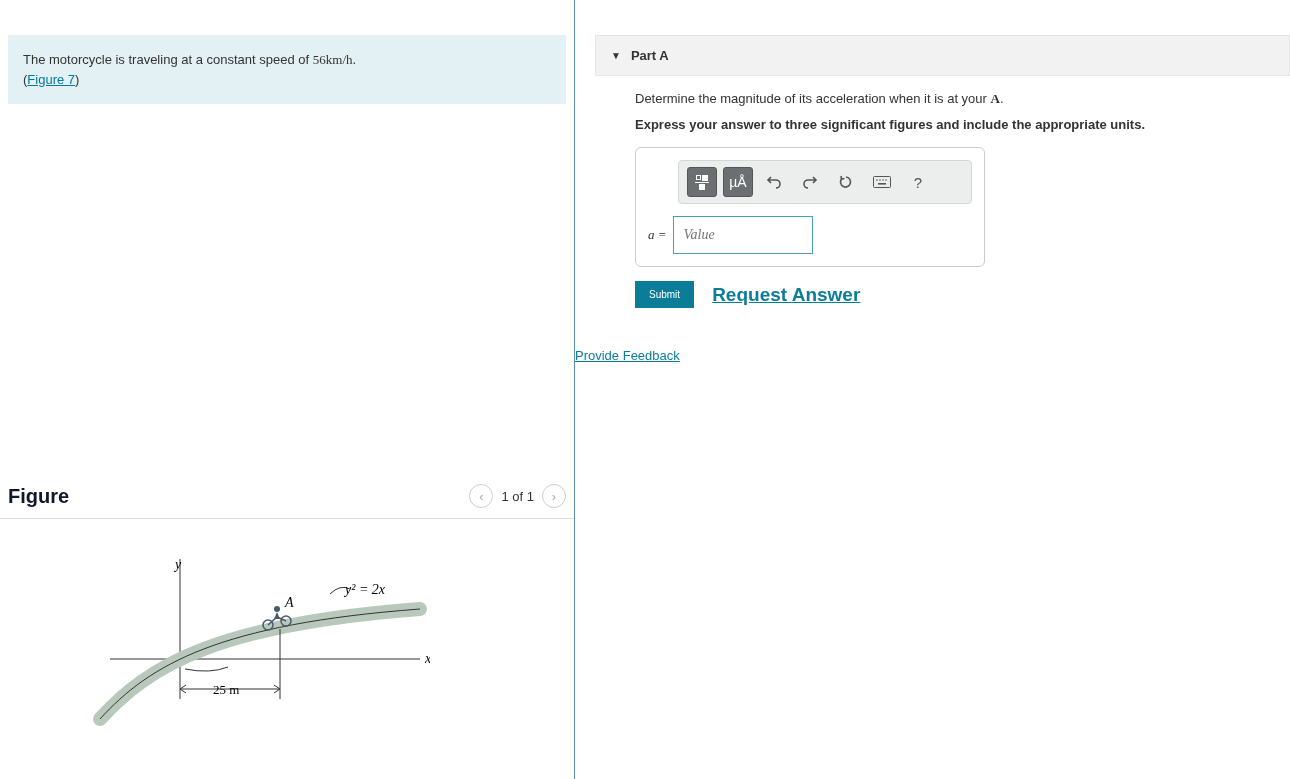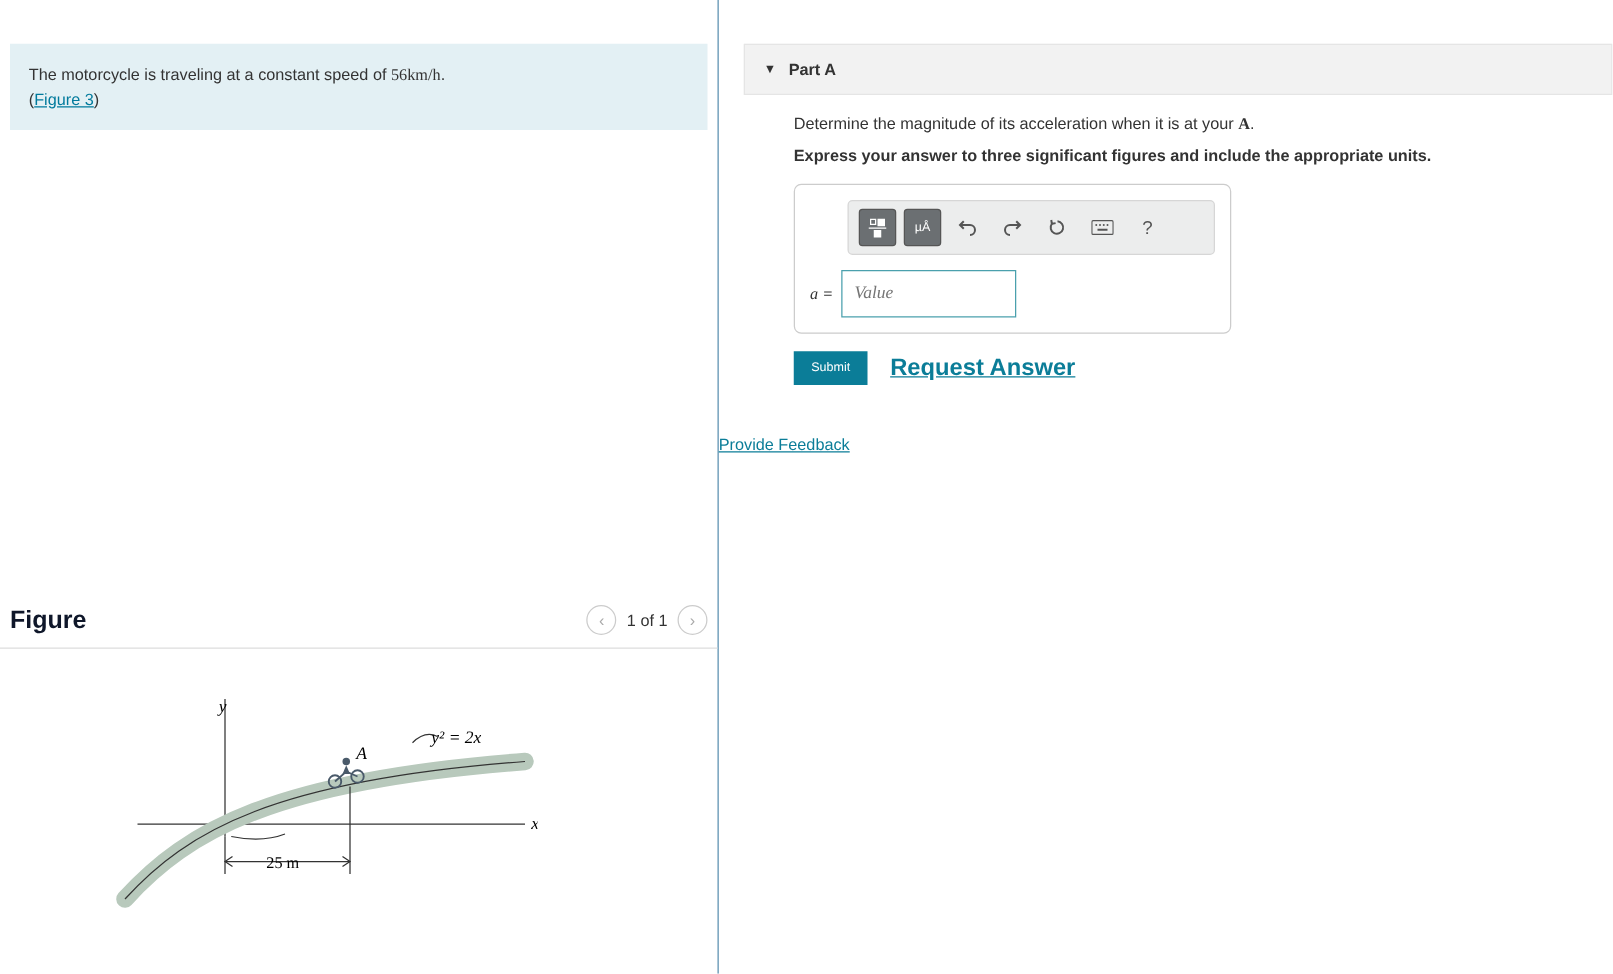--- a/index.html
+++ b/index.html
@@ -100,21 +100,21 @@
     margin-bottom: 12px;
     margin-left: 30px;
   }
   .tool-btn {
     width: 30px; height: 30px;
     background: #6b6f72;
     border: 1px solid #555;
     border-radius: 3px;
     color: #fff;
     display: flex; align-items: center; justify-content: center;
-    font-size: 10px;
+    font-size: 14px;
     cursor: pointer;
   }
   .tool-btn.light {
     background: transparent; border: none; color: #555;
   }
   .input-row {
     display: flex;
     align-items: center;
     gap: 6px;
   }
@@ -151,21 +151,21 @@
   .fraction-icon .sq.outline { background: transparent; border: 1px solid #fff; width: 5px; height: 5px; }
 </style>
 </head>
 <body>
 
 <div class="container">
 
   <div class="left-pane">
     <div class="problem-box">
       <span>The motorcycle is traveling at a constant speed of </span><span class="speed">56km/h</span><span>.</span><br>
-      <span>(</span><a class="fig-link">Figure 3</a><span>)</span>
+      <span>(</span><a class="fig-link">Figure 7</a><span>)</span>
     </div>
 
     <div class="figure-section">
       <div class="figure-header">
         <span class="figure-title">Figure</span>
         <div class="figure-nav">
           <div class="nav-btn">‹</div>
           <span>1 of 1</span>
           <div class="nav-btn">›</div>
         </div>

